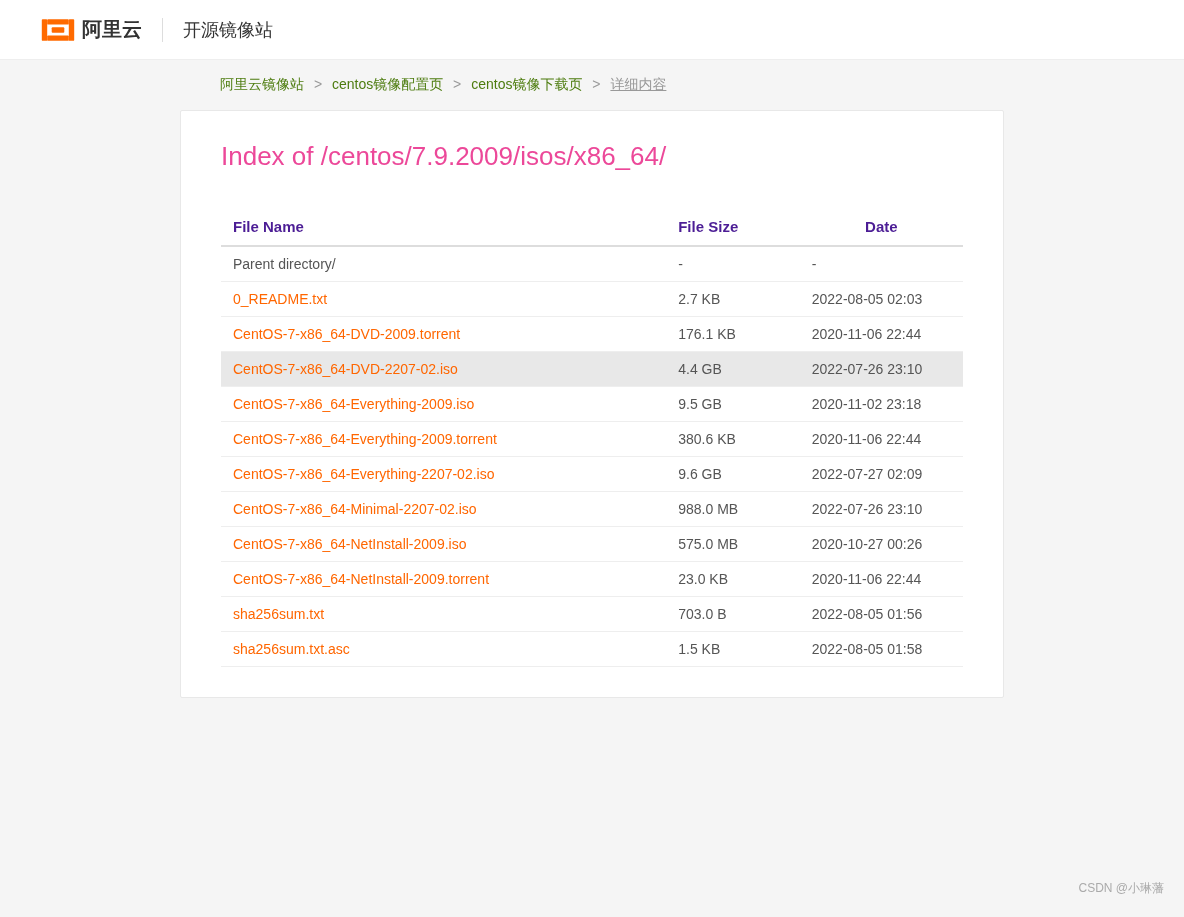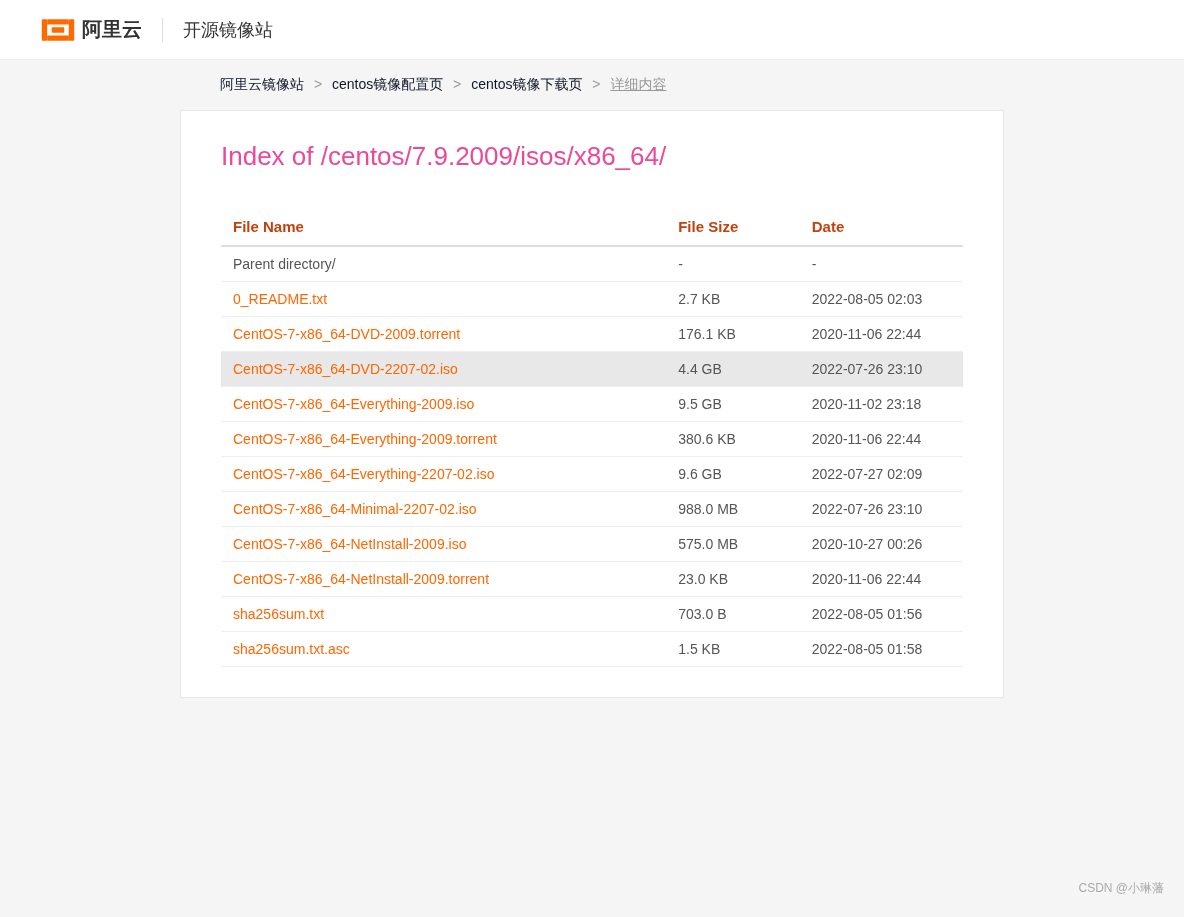--- a/index.html
+++ b/index.html
@@ -41,21 +41,21 @@
       font-size: 18px;
       color: #333;
     }
 
     .breadcrumb {
       padding: 16px 220px;
       font-size: 14px;
       color: #999;
     }
     .breadcrumb a {
-      color: #0f172a;
+      color: #4d7c0f;
       text-decoration: none;
     }
     .breadcrumb .sep { margin: 0 6px; color: #999; }
     .breadcrumb .current { color: #999; text-decoration: underline; }
 
     .main-container {
       background: #fff;
       margin: 0 180px 40px 180px;
       padding: 30px 40px;
       border: 1px solid #e8e8e8;
@@ -74,25 +74,25 @@
       border-collapse: collapse;
     }
     .file-table thead tr {
       border-bottom: 2px solid #ddd;
     }
     .file-table th {
       text-align: left;
       padding: 10px 12px;
       font-size: 15px;
       font-weight: 700;
-      color: #c2410c;
+      color: #4c1d95;
     }
     .file-table th:first-child { width: 60%; }
     .file-table th:nth-child(2) { width: 18%; }
-    .file-table th:nth-child(3) { width: 22%; }
+    .file-table th:nth-child(3) { width: 22%; text-align: center; }
 
     .file-table tbody tr {
       border-bottom: 1px solid #eee;
     }
     .file-table td {
       padding: 9px 12px;
       font-size: 14px;
       color: #555;
     }
     .file-link {

